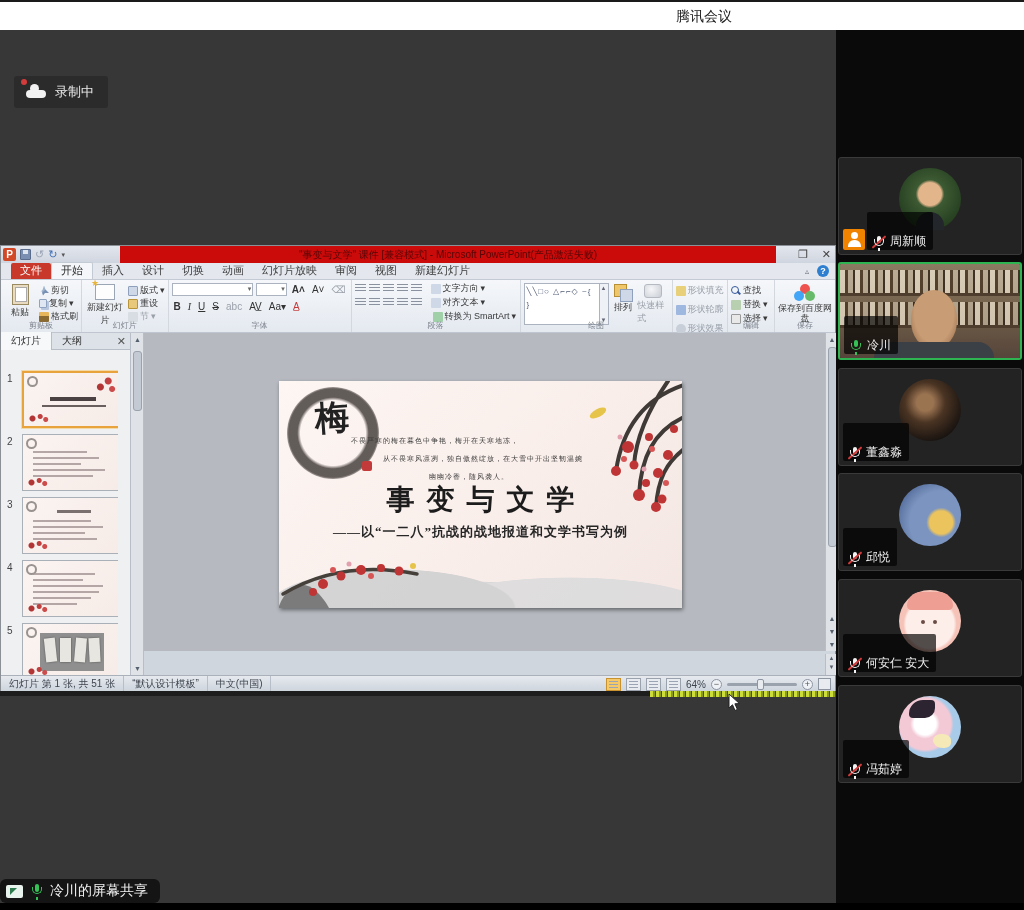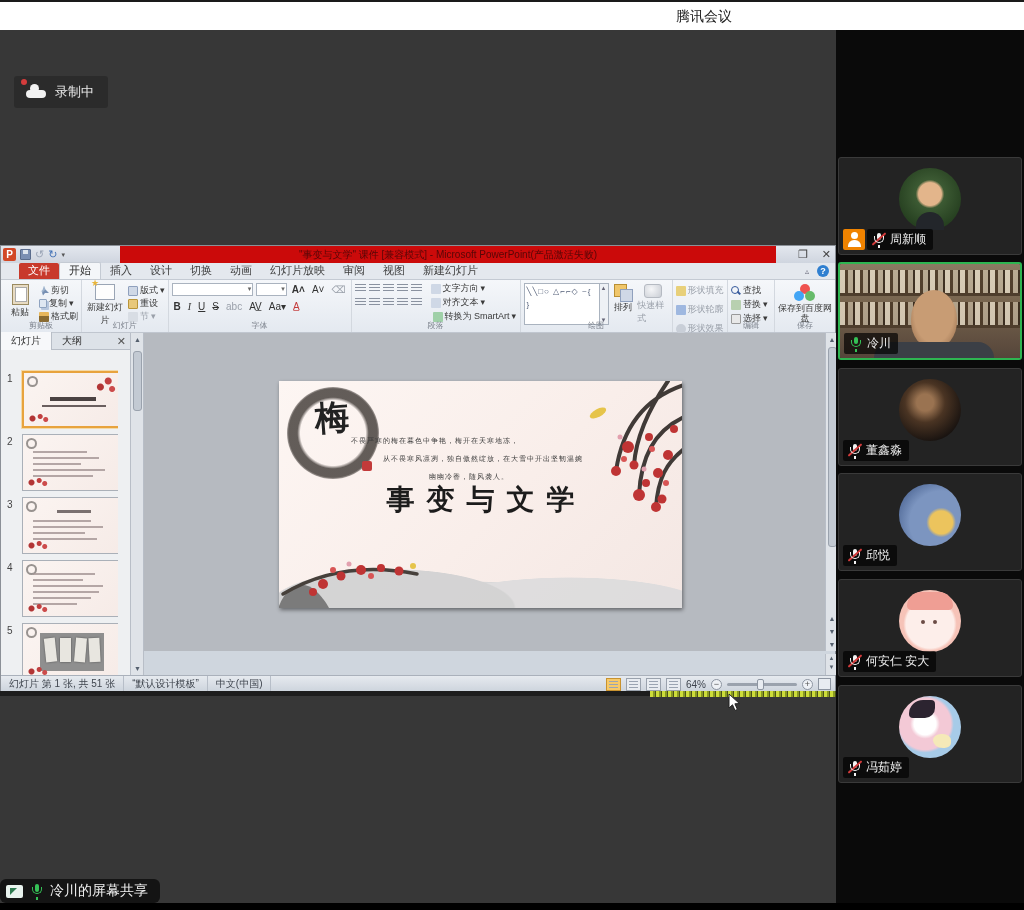--- a/index.html
+++ b/index.html
@@ -31,21 +31,21 @@
   .mic::before { content:""; position:absolute; left:4.5px; top:0.5px; width:4px; height:7.5px; background:#f3f3f3; border-radius:2px; }
   .mic::after { content:""; position:absolute; left:2px; top:3.5px; width:8px; height:6px; border:1.5px solid #f3f3f3; border-top:none; border-radius:0 0 6px 6px; }
   .mic .stem { position:absolute; left:6px; bottom:-1px; width:1.5px; height:3px; background:#f3f3f3; }
   .mic.muted .slash { position:absolute; left:5.5px; top:-2px; width:2px; height:18px; background:#d03a3a; transform:rotate(48deg); border-radius:1px; }
   .mic.green::before { background:#35c156; } .mic.green::after { border-color:#35c156; } .mic.green .stem { background:#35c156; }
 
   
   .sidebar { position:absolute; left:836px; top:30px; width:188px; height:880px; background:#0a0a0a; }
   .tile { position:absolute; left:2px; width:184px; height:98px; background:#232323; border:1px solid #3a3a3a; border-radius:3px; overflow:hidden; }
   .tile.active { border:2px solid #2eb551; }
-  .namebar { position:absolute; left:4px; bottom:4px; height:21px; background:rgba(0,0,0,.68); display:flex; align-items:center; gap:5px; padding:0 7px 0 5px; border-radius:2px; z-index:3; }
+  .namebar { position:absolute; left:4px; bottom:4px; height:38px; background:rgba(0,0,0,.68); display:flex; align-items:flex-end; gap:5px; padding:0 7px 0 5px; border-radius:2px; z-index:3; }
   .namebar .nm { color:#efefef; font-size:12px; white-space:nowrap; }
   .host-badge { position:absolute; left:4px; bottom:4px; width:22px; height:21px; background:#f08300; border-radius:2px; z-index:4; }
   .host-badge::before { content:""; position:absolute; left:7.5px; top:3px; width:7px; height:7px; background:#fff; border-radius:50%; }
   .host-badge::after { content:""; position:absolute; left:4.5px; top:11px; width:13px; height:7px; background:#fff; border-radius:6px 6px 0 0; }
   .tile .namebar.shift { left:28px; }
 
   .avatar { position:absolute; left:50%; top:10px; transform:translateX(-50%); width:62px; height:62px; border-radius:50%; }
   .av-zhou { background:radial-gradient(circle at 50% 42%, #e3b58b 0 24%, #3c5a33 30%, #274121 70%, #1e3319 100%); }
   .av-zhou::after { content:""; position:absolute; left:17px; bottom:0; width:28px; height:18px; background:#23262b; border-radius:14px 14px 0 0; }
   .av-dong { background:radial-gradient(circle at 42% 38%, #9a7351 0 16%, #4a3423 38%, #191310 75%, #120d0a 100%); }
@@ -74,21 +74,21 @@
   .qat .disk { width:11px; height:11px; background:#7b8fb3; border:1px solid #5a6c8c; border-radius:1px; position:relative; }
   .qat .disk::after { content:""; position:absolute; left:2px; top:0; width:5px; height:4px; background:#dde4ee; }
   .qat .u { font-size:11px; color:#9aa4b5; line-height:13px; }
   .qat .r { font-size:11px; color:#3f6fb5; line-height:13px; }
   .qat .drop { font-size:7px; color:#555; }
   .wbtns { position:absolute; right:4px; top:1px; display:flex; gap:14px; }
   .wbtns span { font-size:11px; color:#444; line-height:15px; }
   
   .tabs { position:absolute; left:0; top:17px; width:100%; height:17px; background:#e4e8ee; border-bottom:1px solid #c4cad3; display:flex; align-items:flex-end; }
   .tab { font-size:11px; color:#3d3d3d; padding:1px 9px 2px; line-height:13px; }
-  .tab.file { background:#c8392b; color:#fff; margin-left:18px; border-radius:2px 2px 0 0; }
+  .tab.file { background:#c8392b; color:#fff; margin-left:10px; border-radius:2px 2px 0 0; }
   .tab.on { background:#f4f6f9; border:1px solid #c4cad3; border-bottom:none; border-radius:2px 2px 0 0; color:#2b2b2b; }
   .tabs-right { position:absolute; right:6px; top:2px; display:flex; gap:8px; align-items:center; }
   .tabs-right .min { font-size:8px; color:#667; }
   .tabs-right .help { width:12px; height:12px; border-radius:50%; background:#2f7fd0; color:#fff; font-size:9px; font-weight:bold; text-align:center; line-height:12px; }
   
   .ribbon { position:absolute; left:0; top:34px; width:100%; height:53px; background:linear-gradient(#f5f7fa,#e4e9f0); border-bottom:1px solid #c0c6cf; display:flex; }
   .grp { position:relative; height:100%; border-right:1px solid #d3d8df; padding:3px 3px 12px 3px; }
   .grp-label { position:absolute; left:0; bottom:1px; width:100%; text-align:center; font-size:8px; color:#7d838d; }
   .rrow { display:flex; align-items:center; gap:3px; }
   .small-cmd { display:flex; align-items:center; gap:2px; font-size:9px; color:#3a3a3a; line-height:11px; white-space:nowrap; }
@@ -500,20 +500,21 @@
                   <circle cx="36" cy="60" r="4"></circle>
               </g>
               <g fill="#d85555">
                   <circle cx="56" cy="38" r="3"></circle>
                   <circle cx="94" cy="44" r="3"></circle>
                 </g>
               <circle cx="136" cy="34" r="3" fill="#e6c44a"></circle>
               <circle cx="72" cy="32" r="2.5" fill="#e2a0ae"></circle>
             </svg>
             <span class="slide-title">事变与文学</span>
+            <span class="slide-sub">——以“一二八”抗战的战地报道和文学书写为例</span>
           </div>
         </div>
 
         <div class="vscroll">
           <span class="vnav" style="top:0">▲</span>
           <span class="vsb"></span>
           <span class="vnav" style="bottom:26px">▲</span>
           <span class="vnav" style="bottom:13px">▼</span>
           <span class="vnav" style="bottom:0">▼</span>
         </div>

